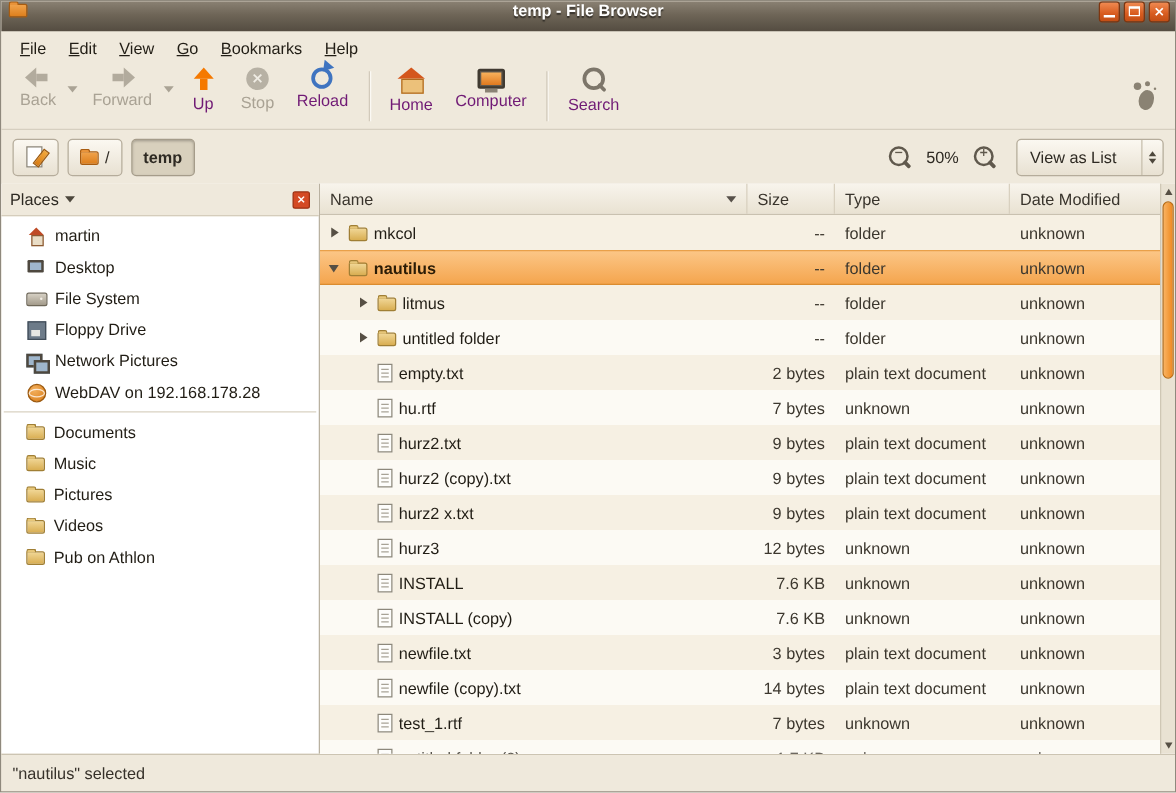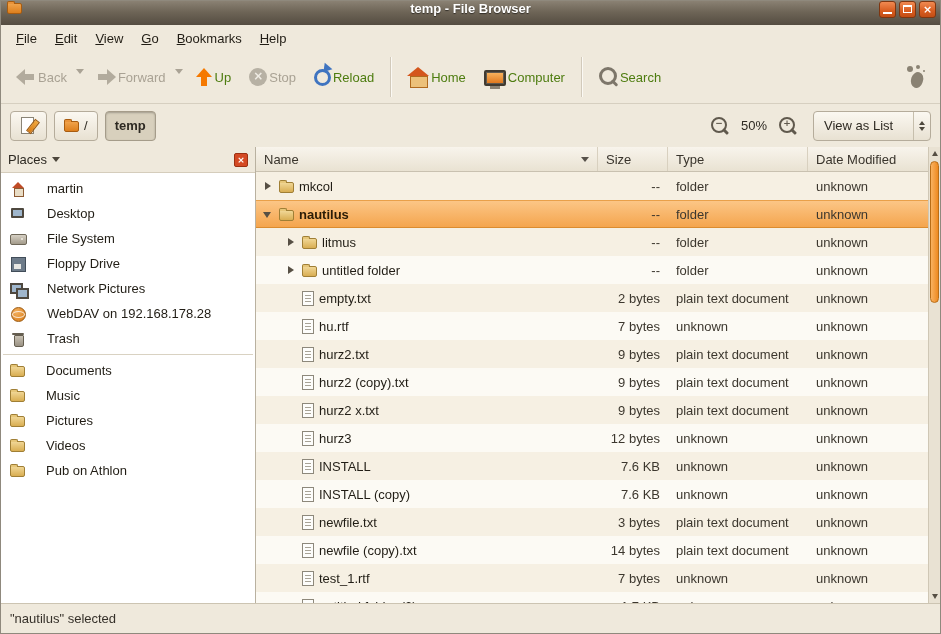--- a/index.html
+++ b/index.html
@@ -27,23 +27,23 @@
 
   
   .menubar{height:26px;flex:none;display:flex;align-items:center;padding:0 6px;background:#efe9dc}
   .menu-item{padding:4px 9px;color:#211d15}
   .mnemonic{text-decoration:underline}
 
   
   .toolbar{height:53px;flex:none;display:flex;align-items:center;justify-content:space-between;
     padding:0 6px;background:#efe9dc;border-bottom:1px solid #d6cfc0}
   .tbar-btns{display:flex;align-items:stretch;height:100%}
-  .tbtn{display:flex;flex-direction:row;align-items:center;justify-content:center;gap:2px;
+  .tbtn{display:flex;flex-direction:column;align-items:center;gap:2px;
     padding:3px 9px;min-width:42px;border-radius:3px}
-  .tlabel{font-size:13px;color:#4d7c0f;white-space:nowrap}
+  .tlabel{font-size:13px;color:#701a75;white-space:nowrap}
   .tbtn.disabled .tlabel{color:#a9a294}
   .ticon{height:22px;display:flex;align-items:center;justify-content:center}
   .tchev{display:flex;align-items:center;padding:0 3px 12px 0}
   .tchev::before{content:"";border-left:4px solid transparent;border-right:4px solid transparent;border-top:5px solid #aaa395}
   .tsep{width:1px;background:#d2cabb;margin:6px 7px;box-shadow:1px 0 0 #fbf9f4}
   .back-icon{position:relative;width:20px;height:16px}
   .back-icon::before{content:"";position:absolute;left:0;top:0;border-right:9px solid #b2ab9d;border-top:8px solid transparent;border-bottom:8px solid transparent}
   .back-icon::after{content:"";position:absolute;left:9px;top:5px;width:9px;height:6px;background:#b2ab9d}
   .forward-icon{position:relative;width:20px;height:16px}
   .forward-icon::before{content:"";position:absolute;right:0;top:0;border-left:9px solid #b2ab9d;border-top:8px solid transparent;border-bottom:8px solid transparent}
@@ -93,21 +93,21 @@
 
   
   .main{flex:1;min-height:0;display:flex}
   .sidebar{width:255px;flex:none;display:flex;flex-direction:column;background:#fff;border-right:1px solid #b9b1a0}
   .sidebar-header{height:26px;flex:none;background:#efe9dc;border-bottom:1px solid #d5cdbc;display:flex;align-items:center;padding:0 7px}
   .sh-chev{width:0;height:0;border-left:4px solid transparent;border-right:4px solid transparent;border-top:5px solid #4d473c;margin-left:5px}
   .sh-close{margin-left:auto;width:14px;height:14px;background:#d44a24;border:1px solid #9c3012;border-radius:2px;
     color:#fff;font:bold 9px/12px "DejaVu Sans",sans-serif;text-align:center}
   .sh-close::before{content:"×"}
   .side-items{flex:1;overflow:hidden;padding-top:3px}
-  .side-item{height:25px;display:flex;align-items:center;gap:21px;padding:0 9px;color:#211d15;white-space:nowrap}
+  .side-item{height:25px;display:flex;align-items:center;gap:7px;padding:0 20px;color:#211d15;white-space:nowrap}
   .side-sep{height:1px;background:#d9d2c2;margin:3px 2px}
   .sicon{width:16px;height:16px;flex:none;position:relative}
   .user-home-icon::before{content:"";position:absolute;left:2px;top:1px;border-left:6px solid transparent;border-right:6px solid transparent;border-bottom:6px solid #bf4b26}
   .user-home-icon::after{content:"";position:absolute;left:4px;top:7px;width:8px;height:7px;background:#e9ddc6;border:1px solid #8c5a33}
   .desktop-icon::before{content:"";position:absolute;left:1px;top:2px;width:13px;height:10px;background:#4e483f;border-radius:1px}
   .desktop-icon::after{content:"";position:absolute;left:3px;top:4px;width:9px;height:6px;background:#9fb6cc}
   .drive-icon::before{content:"";position:absolute;left:0;top:3px;width:15px;height:9px;background:linear-gradient(#d6d0c4,#a39b8b);border:1px solid #6e6758;border-radius:2px}
   .drive-icon::after{content:"";position:absolute;right:3px;top:7px;width:2px;height:2px;background:#f3efe6;border-radius:50%}
   .floppy-icon::before{content:"";position:absolute;left:1px;top:1px;width:13px;height:13px;background:#6d7b89;border:1px solid #414d59}
   .floppy-icon::after{content:"";position:absolute;left:4px;top:8px;width:7px;height:5px;background:#e7e7e3}
@@ -291,24 +291,20 @@
             <span class="slabel">Floppy Drive</span>
           </div>
           <div class="side-item">
             <span class="sicon network-icon"></span>
             <span class="slabel">Network Pictures</span>
           </div>
           <div class="side-item">
             <span class="sicon webdav-icon"></span>
             <span class="slabel">WebDAV on 192.168.178.28</span>
           </div>
-          <div class="side-item">
-            <span class="sicon trash-icon"></span>
-            <span class="slabel">Trash</span>
-          </div>
           <div class="side-sep"></div>
           <div class="side-item">
             <span class="folder-icon"></span>
             <span class="slabel">Documents</span>
           </div>
           <div class="side-item">
             <span class="folder-icon"></span>
             <span class="slabel">Music</span>
           </div>
           <div class="side-item">

